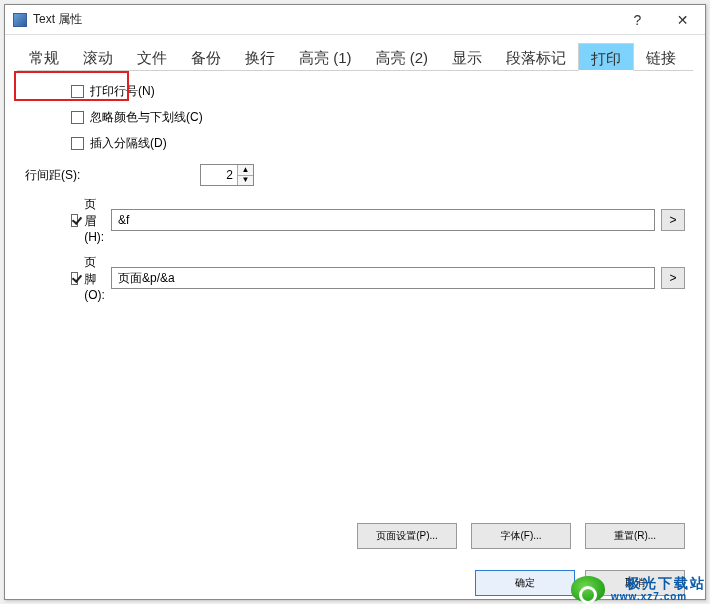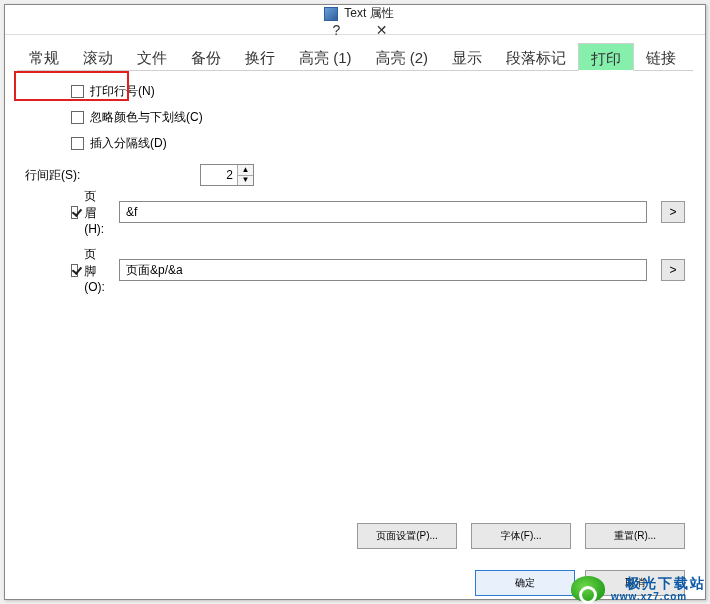--- a/index.html
+++ b/index.html
@@ -1,41 +1,41 @@
 <!DOCTYPE html>
 <html><head>
   <meta charset="utf-8">
   <style>
     * { box-sizing: border-box; margin: 0; padding: 0; }
     body { font-family: "Microsoft YaHei", "Segoe UI", Tahoma, sans-serif; font-size: 12px; background: #f0f0f0; width: 710px; height: 604px; position: relative; overflow: hidden; }
     .window { position: absolute; left: 4px; top: 4px; width: 702px; height: 596px; background: #fff; border: 1px solid #888; box-shadow: 1px 1px 3px rgba(0,0,0,0.2); }
-    .titlebar { height: 30px; display: flex; align-items: center; justify-content: space-between; background: #fff; border-bottom: 1px solid #ddd; padding-left: 8px; flex-direction: column; }
+    .titlebar { height: 30px; display: flex; align-items: center; justify-content: space-between; background: #fff; border-bottom: 1px solid #ddd; padding-left: 8px; }
     .titlebar-left { display: flex; align-items: center; gap: 6px; }
     .app-icon { width: 14px; height: 14px; background: linear-gradient(135deg, #6aa0d8, #2f5f9e); border: 1px solid #2f5f9e; display: inline-block; }
     .window-title { font-size: 12px; color: #222; }
     .titlebar-right { display: flex; align-items: stretch; height: 100%; }
     .tbtn { width: 45px; display: flex; align-items: center; justify-content: center; font-size: 14px; color: #333; cursor: default; }
     .content { padding: 8px 12px 0 12px; }
     .tabs { display: flex; position: relative; border-bottom: 1px solid #d0d0d0; height: 28px; }
     .tab { padding: 6px 12px 4px; font-size: 15px; color: #333; position: relative; cursor: default; }
-    .tab.active { background: #86efac; border: 1px solid #d0d0d0; border-bottom: 1px solid #fff; margin-bottom: -1px; }
+    .tab.active { background: #7dd3fc; border: 1px solid #d0d0d0; border-bottom: 1px solid #fff; margin-bottom: -1px; }
     .tab-panel { padding: 12px 8px 8px 8px; }
     .checkbox-group { display: flex; flex-direction: column; gap: 9px; margin-bottom: 12px; }
     .checkbox-row { display: flex; align-items: center; gap: 6px; padding-left: 46px; }
     .cbox { width: 13px; height: 13px; border: 1px solid #666; display: inline-flex; align-items: center; justify-content: center; position: relative; }
     .cbox.checked::after { content: ""; position: absolute; left: 2px; top: 0px; width: 4px; height: 7px; border: solid #222; border-width: 0 2px 2px 0; transform: rotate(40deg); }
     .highlight-box { position: absolute; border: 2px solid #e02020; pointer-events: none; }
-    .field-row { display: flex; align-items: center; gap: 10px; margin-bottom: 2px; }
+    .field-row { display: flex; align-items: center; gap: 10px; margin-bottom: 10px; }
     .field-label { width: 65px; }
     .spinner { display: inline-flex; align-items: stretch; border: 1px solid #888; height: 22px; }
     .spinner input { border: none; width: 36px; padding: 0 4px; text-align: right; font-size: 12px; outline: none; }
     .spinner .sp-btns { display: flex; flex-direction: column; width: 16px; border-left: 1px solid #aaa; }
     .sp-btn { flex: 1; display: flex; align-items: center; justify-content: center; font-size: 8px; line-height: 1; background: #f5f5f5; cursor: default; }
     .sp-btn:first-child { border-bottom: 1px solid #aaa; }
-    .hf-row { display: flex; align-items: center; gap: 14px; margin-bottom: 10px; }
+    .hf-row { display: flex; align-items: center; gap: 6px; margin-bottom: 10px; }
     .hf-row .checkbox-row { width: 80px; }
     .text-input { flex: 1; height: 22px; border: 1px solid #888; padding: 0 6px; font-size: 12px; background: #fff; }
     .small-btn { width: 24px; height: 22px; border: 1px solid #999; background: #e8e8e8; font-size: 12px; display: flex; align-items: center; justify-content: center; cursor: default; }
     .bottom-actions { position: absolute; bottom: 50px; right: 20px; display: flex; gap: 14px; }
     .btn { min-width: 100px; height: 26px; border: 1px solid #999; background: #e8e8e8; font-size: 10px; display: flex; align-items: center; justify-content: center; padding: 0 10px; cursor: default; }
     .footer { position: absolute; bottom: 3px; right: 20px; display: flex; gap: 10px; }
     .btn.primary { border: 1px solid #2a7bd1; background: #e8f0fb; }
     .watermark { position: absolute; right: 4px; bottom: 2px; display: flex; align-items: center; gap: 6px; }
     .wm-icon { width: 34px; height: 26px; background: radial-gradient(ellipse at 40% 40%, #6cd84a 0%, #2aa31f 70%); border-radius: 50% 50% 45% 45%; position: relative; }
     .wm-icon::after { content: ""; position: absolute; right: 8px; top: 10px; width: 12px; height: 12px; border: 3px solid #fff; border-radius: 50%; }

